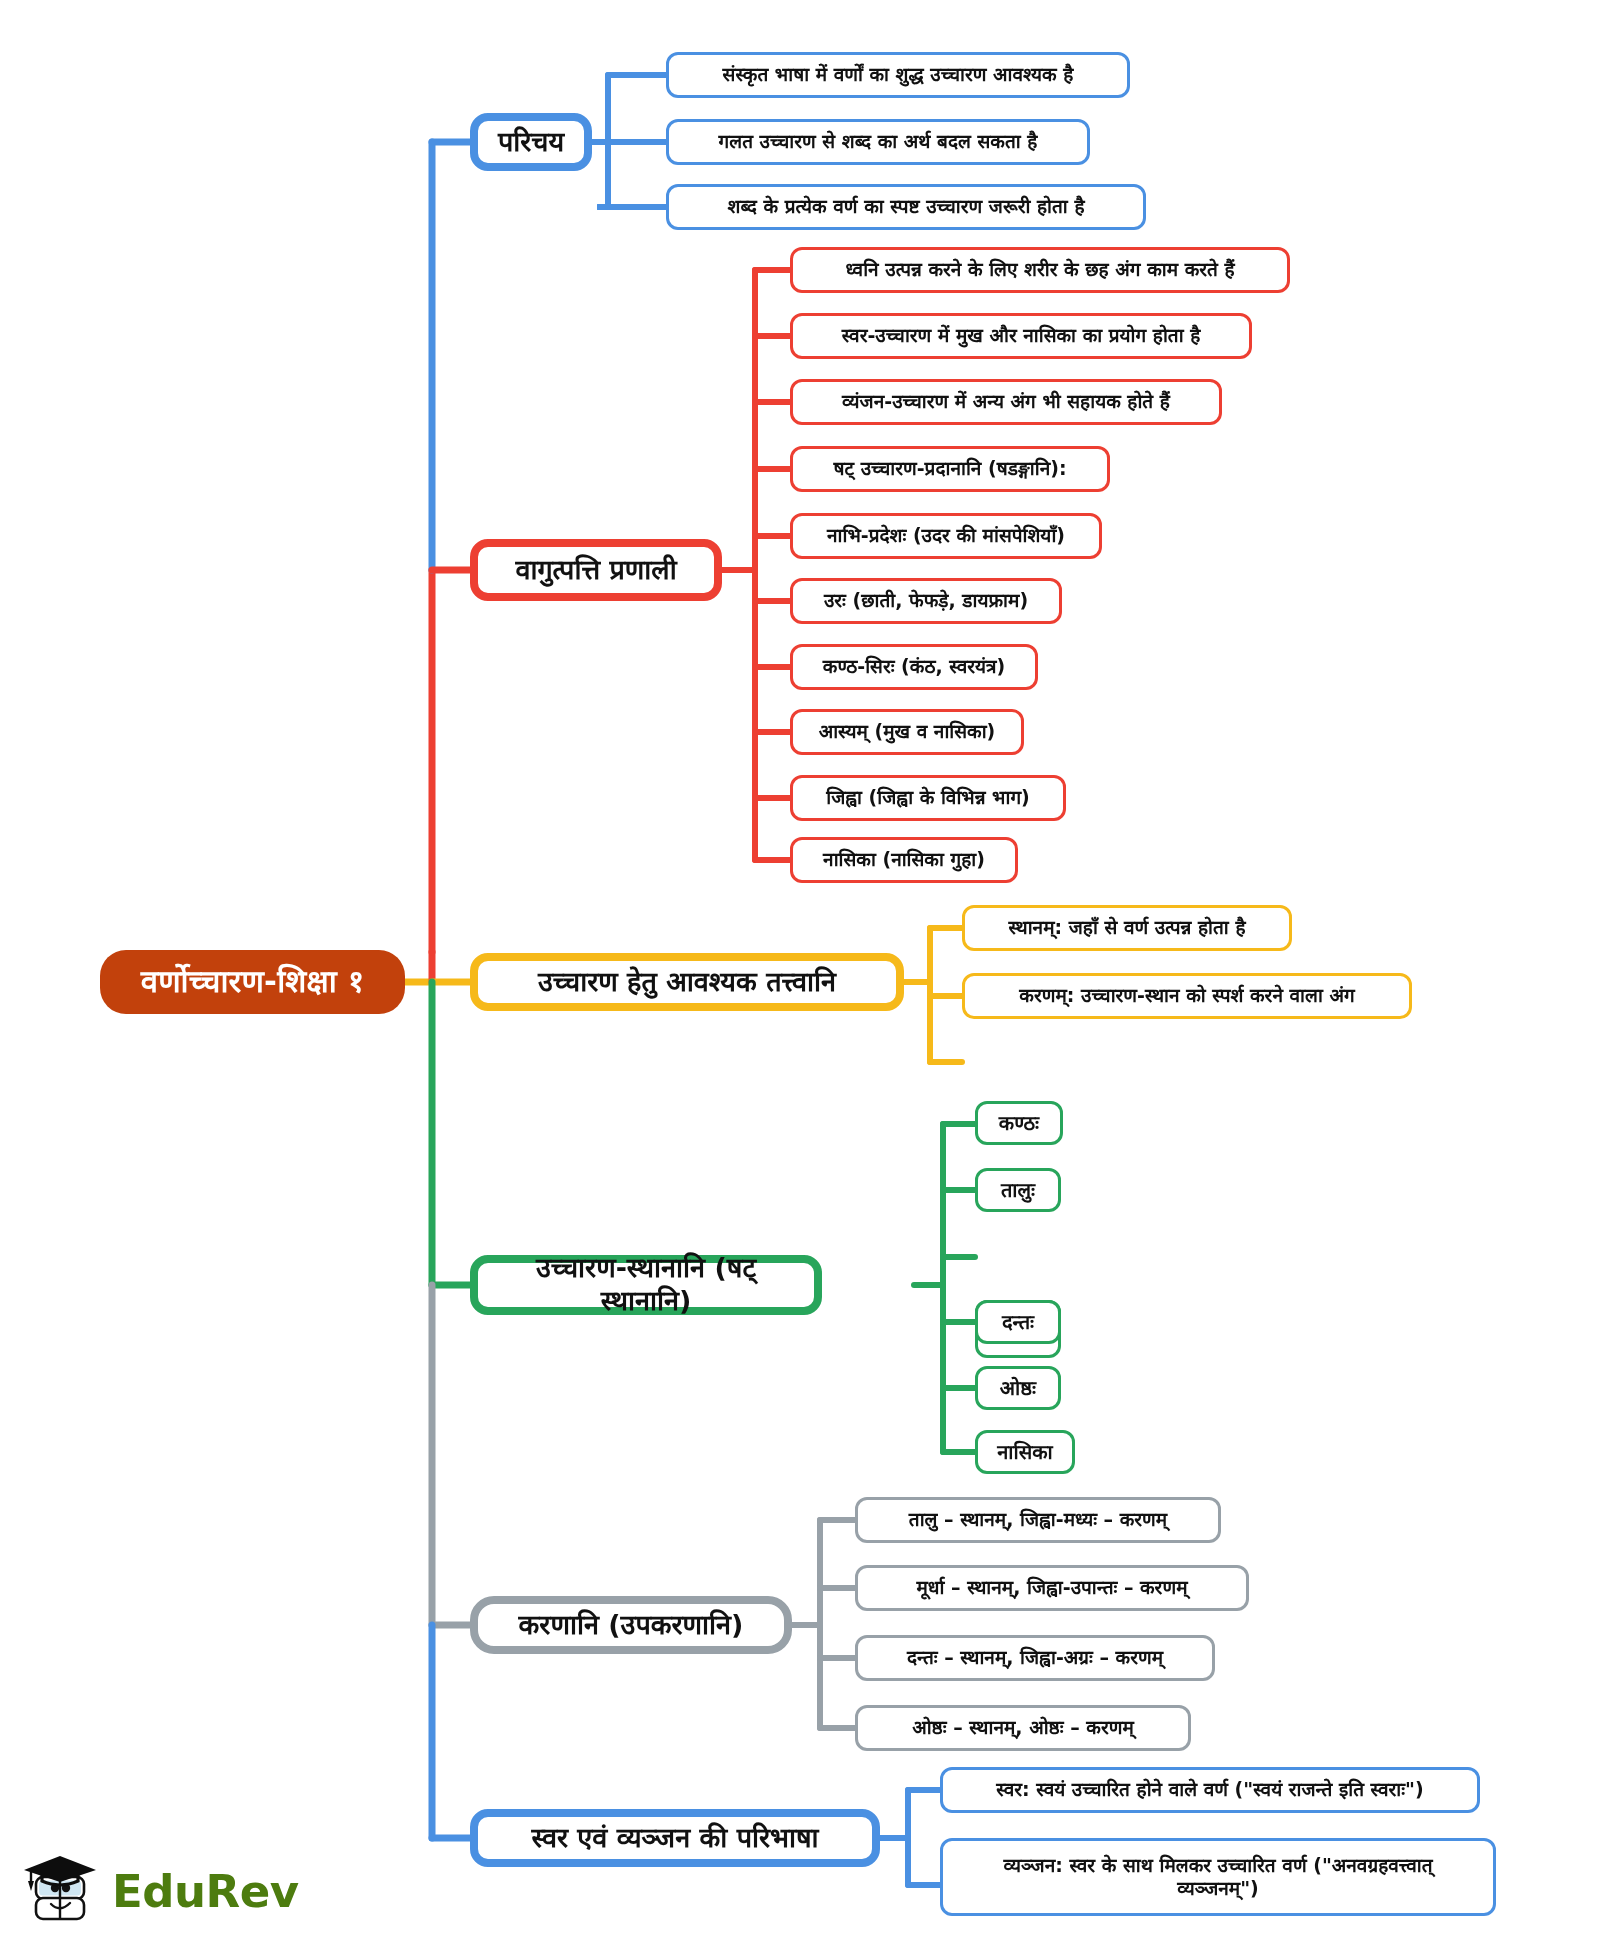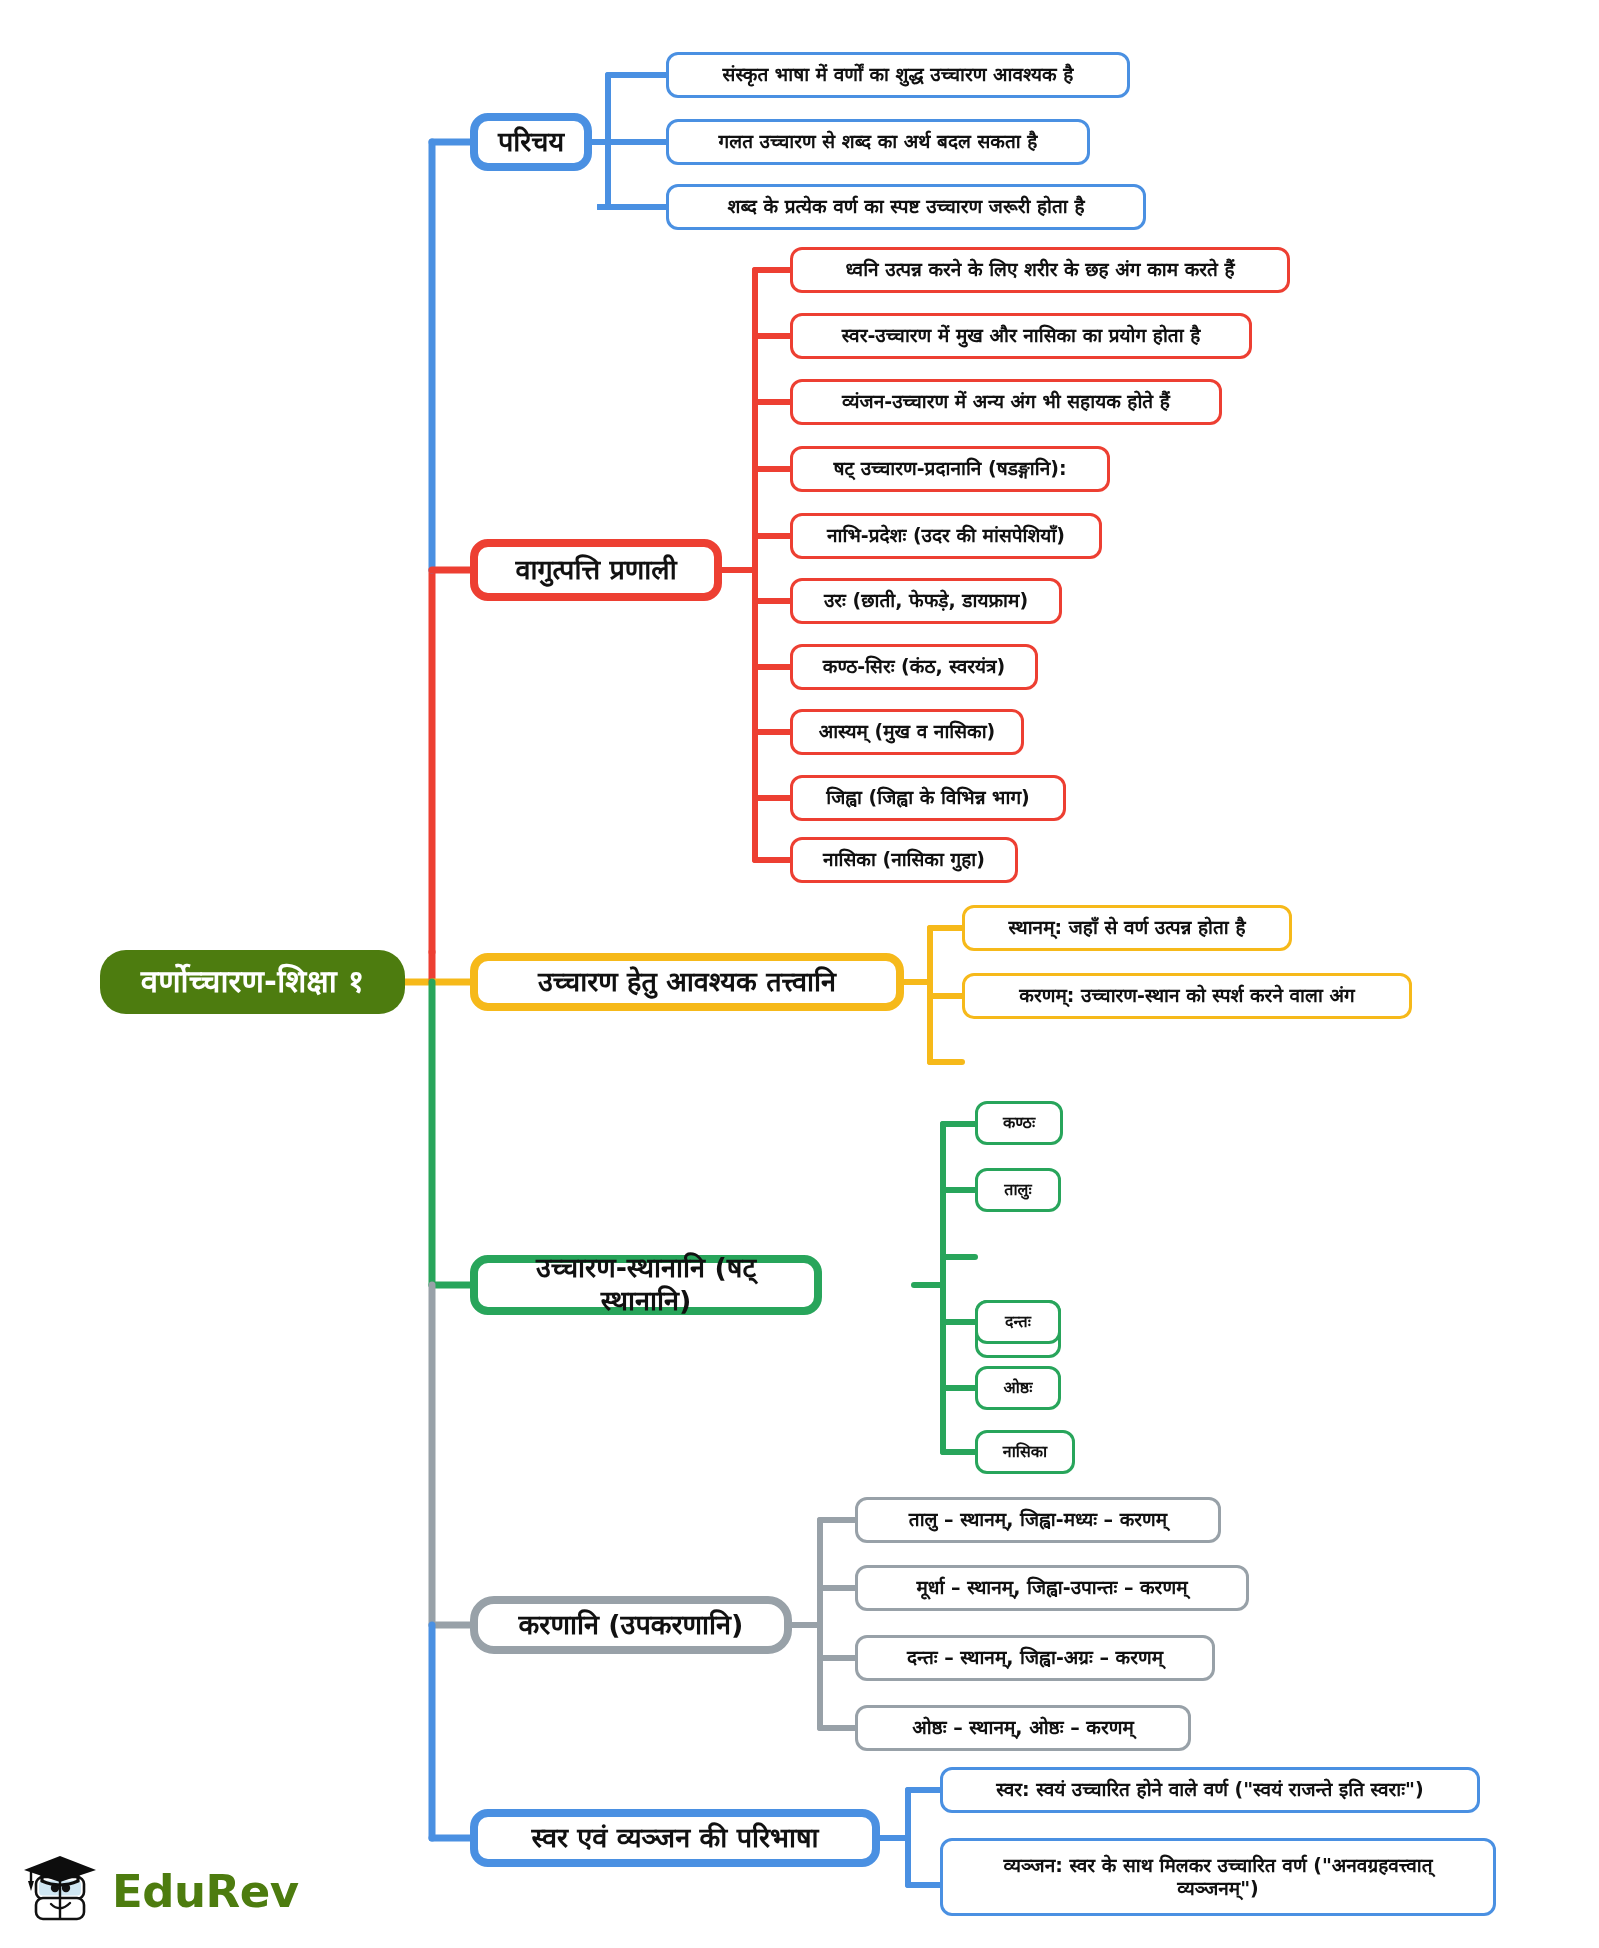--- a/index.html
+++ b/index.html
@@ -6,26 +6,26 @@
   body{font-family:"Liberation Sans","DejaVu Sans",sans-serif;}
   #canvas{position:relative;width:1599px;height:1948px;background:#fff;overflow:hidden;}
   svg#wires{position:absolute;left:0;top:0;width:1599px;height:1948px;pointer-events:none;}
 
   .node{position:absolute;box-sizing:border-box;background:#fff;
         display:flex;align-items:center;justify-content:center;
         border-radius:14px;border:8px solid #4d7c0f;
         font-family:"DejaVu Sans","Liberation Sans",sans-serif;
         color:#111;line-height:1.22;text-align:center;z-index:3;}
 
-  .root{background:#4d7c0f;border:none;border-radius:26px;color:#fff;
+  .root{background:#c2410c;border:none;border-radius:26px;color:#fff;
         font-size:31px;font-weight:700;letter-spacing:.2px;z-index:4;}
 
   .branch{font-size:27px;font-weight:600;border-radius:18px;padding:0 14px;}
   .leaf{font-size:19px;font-weight:700;padding:0 12px;border-width:3.5px;border-radius:12px;text-align:center;}
-  .leaf.small{font-size:16px;}
+  .leaf.small{font-size:20px;}
 
   .c-blue{border-color:#4a90e2;}
   .c-red{border-color:#ed3f32;}
   .c-yellow{border-color:#f6b91a;}
   .c-green{border-color:#28a55b;}
   .c-gray{border-color:#98a1a8;}
 
   
   #logo{position:absolute;left:22px;top:1848px;width:265px;height:86px;z-index:5;
         display:flex;align-items:center;gap:10px;}

